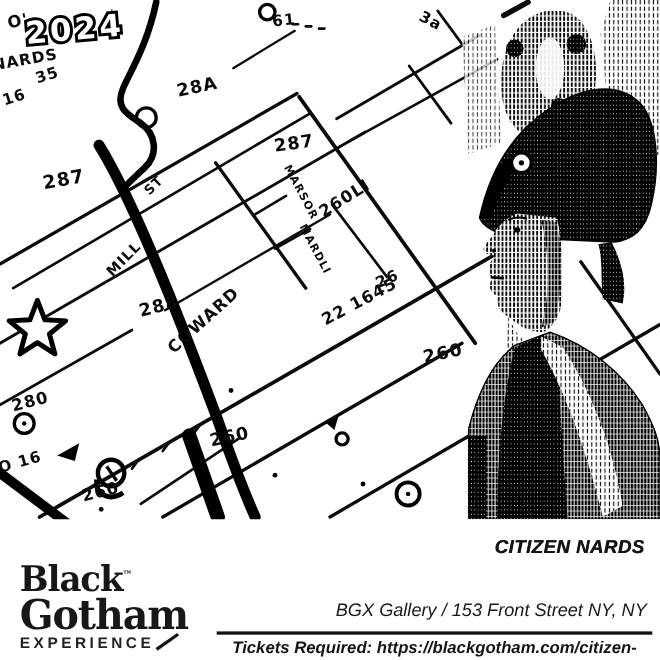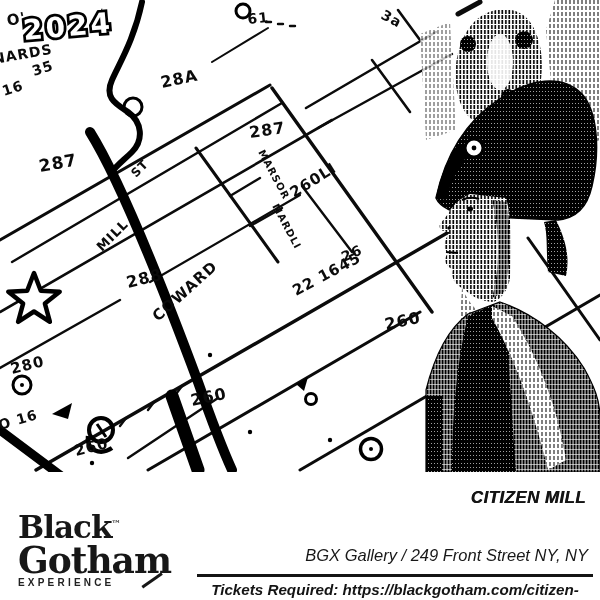--- a/index.html
+++ b/index.html
@@ -9,21 +9,21 @@
   svg text.year{font-family:"DejaVu Sans", sans-serif;font-weight:bold;letter-spacing:3px;
                 fill:#ffffff;stroke:#000000;stroke-width:5.5px;paint-order:stroke;}
   .citizen{position:absolute;right:14px;top:488px;font-style:italic;font-weight:bold;
            font-size:17px;letter-spacing:.4px;color:#141414;text-shadow:.4px 0 #141414;}
   .logo{position:absolute;left:18px;top:514px;width:142px;text-align:left;color:#171717;line-height:.9;}
   .logo-black{font-family:"DejaVu Serif", serif;font-weight:bold;font-size:31px;letter-spacing:-1px;
               transform:scaleY(1.04);display:block;}
   .logo-black sup{font-size:9px;letter-spacing:0;}
   .logo-gotham{font-family:"DejaVu Serif", serif;font-weight:bold;font-size:36px;letter-spacing:-1px;
                display:block;margin-top:1px;transform:scaleY(1.04);}
-  .logo-exp{display:block;margin-top:3px;font-size:10px;font-weight:bold;letter-spacing:3.2px;color:#222;}
+  .logo-exp{display:block;margin-top:3px;font-size:14px;font-weight:bold;letter-spacing:3.2px;color:#222;}
   .logo-swash{position:absolute;right:-4px;bottom:6px;width:24px;height:2.6px;background:#171717;
               transform:rotate(-35deg);}
   .venue{position:absolute;right:12px;top:546px;font-style:italic;font-size:16.5px;color:#181818;}
   .divider{position:absolute;left:197px;top:574px;width:396px;height:3px;background:#141414;}
   .tickets{position:absolute;left:197px;top:581px;width:396px;text-align:center;font-style:italic;
            font-weight:bold;font-size:15.2px;color:#141414;}
 </style>
 </head>
 <body>
 
@@ -167,26 +167,26 @@
         <path d="M468,316 C458,356 452,410 452,472 L516,472 C512,420 510,370 506,330 L494,304 Z" fill="url(#htX)"></path>
         <path d="M492,306 L512,316 C540,360 558,410 566,460 L548,470 C536,420 516,360 492,318 Z" fill="url(#htL)"></path>
         <rect x="426" y="396" width="16" height="76" fill="url(#htX)"></rect>
       </g>
     </g>
 
     <text class="year" x="24" y="40" font-size="28" transform="rotate(-5 24 40)">2024</text>
   </svg>
 
   
-  <div class="citizen">CITIZEN MILL</div>
+  <div class="citizen">CITIZEN NARDS</div>
 
   <div class="logo">
     <span class="logo-black"><span>Black</span><sup>™</sup></span>
     <span class="logo-gotham">Gotham</span>
     <span class="logo-exp">EXPERIENCE</span>
     <span class="logo-swash"></span>
   </div>
 
-  <div class="venue">BGX Gallery / 249 Front Street NY, NY</div>
+  <div class="venue">BGX Gallery / 153 Front Street NY, NY</div>
   <div class="divider"></div>
   <div class="tickets">Tickets Required: https://blackgotham.com/citizen-hope/</div>
 
 </div>
 
 </body></html>

